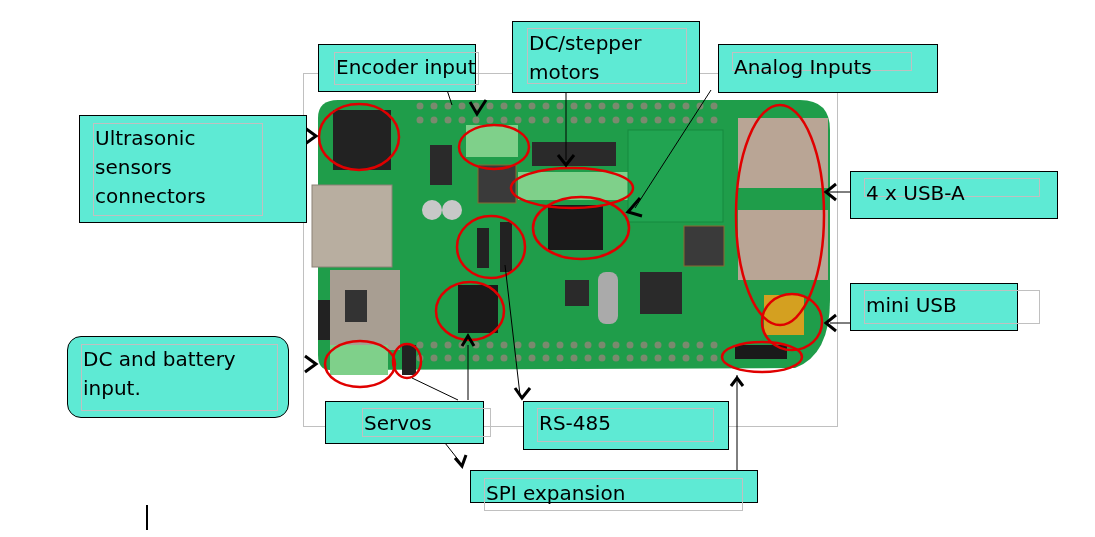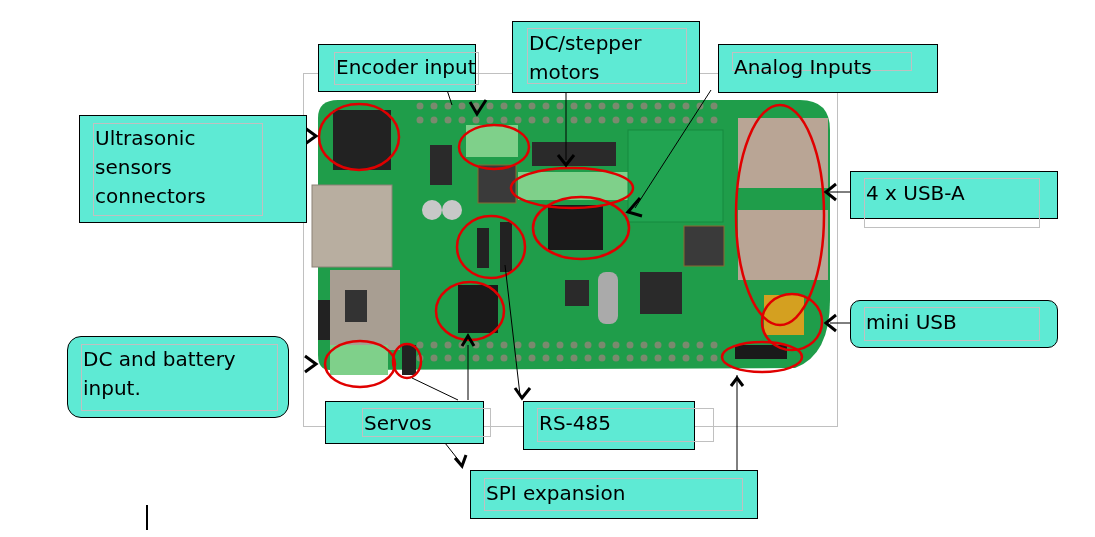--- a/index.html
+++ b/index.html
@@ -208,37 +208,37 @@
   <div class="label-inner" style="left:13px;top:7px;width:180px;height:19px;">Analog Inputs</div>
 </div>
 
 <div class="label-box" style="left:79px;top:115px;width:228px;height:108px;">
   <div class="label-inner" style="left:13px;top:7px;width:170px;height:93px;">Ultrasonic
 sensors
 connectors</div>
 </div>
 
 <div class="label-box" style="left:850px;top:171px;width:208px;height:48px;">
-  <div class="label-inner" style="left:13px;top:6px;width:176px;height:50px;">4 x USB-A</div>
-</div>
-
-<div class="label-box" style="left:850px;top:300px;width:208px;height:48px;border-radius:10px;">
+  <div class="label-inner" style="left:13px;top:6px;width:176px;height:19px;">4 x USB-A</div>
+</div>
+
+<div class="label-box" style="left:850px;top:283px;width:168px;height:48px;">
   <div class="label-inner" style="left:13px;top:6px;width:176px;height:34px;">mini USB</div>
 </div>
 
 <div class="label-box" style="left:67px;top:336px;width:222px;height:82px;border-radius:14px;">
   <div class="label-inner" style="left:13px;top:7px;width:197px;height:67px;">DC and battery
 input.</div>
 </div>
 
 <div class="label-box" style="left:325px;top:401px;width:159px;height:43px;">
   <div class="label-inner" style="left:13px;top:6px;width:129px;height:29px;margin-left:23px;">Servos</div>
 </div>
 
-<div class="label-box" style="left:523px;top:401px;width:172px;height:49px;">
+<div class="label-box" style="left:523px;top:401px;width:206px;height:49px;">
   <div class="label-inner" style="left:13px;top:6px;width:177px;height:34px;">RS-485</div>
 </div>
 
-<div class="label-box" style="left:470px;top:470px;width:288px;height:49px;">
+<div class="label-box" style="left:470px;top:470px;width:288px;height:33px;">
   <div class="label-inner" style="left:13px;top:7px;width:259px;height:33px;">SPI expansion</div>
 </div>
 
 <div class="cursor"></div>
 
 </body></html>

